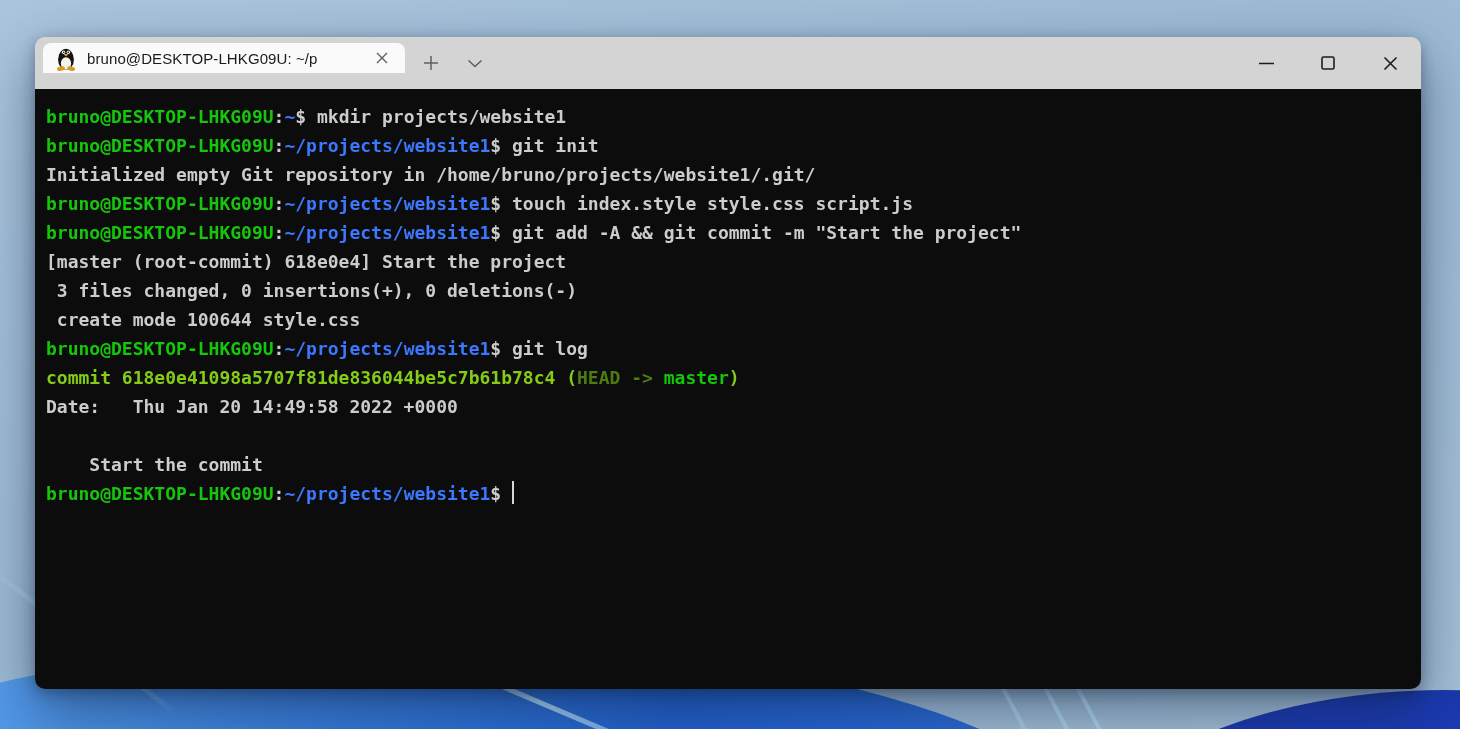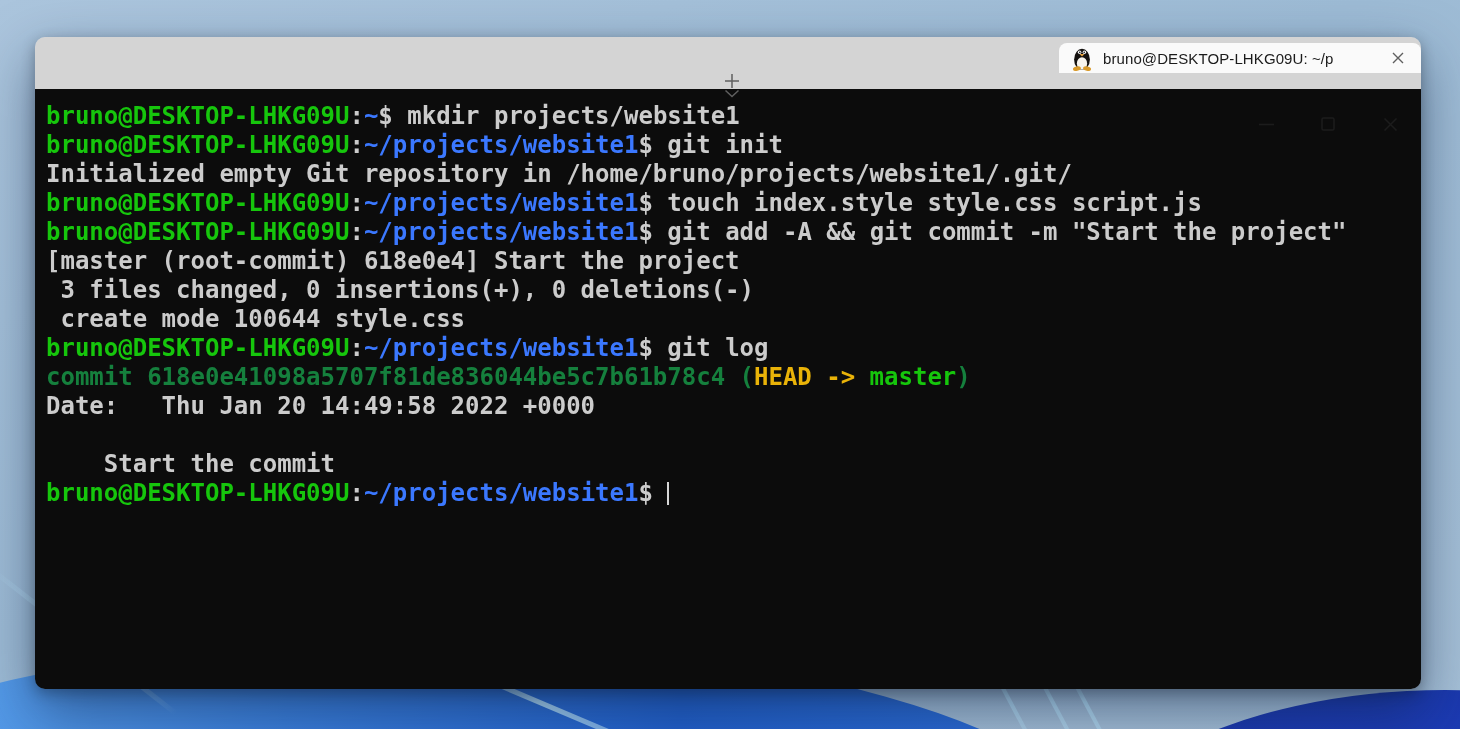--- a/index.html
+++ b/index.html
@@ -16,43 +16,43 @@
   .streak-3{left:930px;top:690px;width:150px;height:4px;transform:rotate(62deg);}
   .streak-4{left:975px;top:695px;width:150px;height:4px;transform:rotate(62deg);}
   .streak-5{left:1015px;top:700px;width:140px;height:4px;transform:rotate(62deg);}
   .wp-petal-dark{position:absolute;left:1055px;top:690px;width:780px;height:420px;
     border-radius:50%;
     background:radial-gradient(ellipse at 50% 60%,#2c55d6 0%,#1d3cb6 55%,#16309c 100%);}
   
   .window{position:absolute;left:35px;top:37px;width:1386px;height:652px;
     border-radius:10px;overflow:hidden;
     box-shadow:0 22px 55px rgba(15,35,70,.50),0 4px 14px rgba(0,0,0,.30);}
-  .titlebar{height:52px;background:#d4d4d4;display:flex;align-items:flex-end;flex-direction:column;}
+  .titlebar{height:52px;background:#d4d4d4;display:flex;align-items:flex-start;}
   .tab{margin:6px 0 0 8px;width:362px;background:#fafafa;
     border-radius:8px 8px 0 0;display:flex;align-items:center;
     padding:0 8px 0 12px;box-sizing:border-box;cursor:default;}
   .tab-tux{width:22px;height:26px;flex:0 0 auto;margin-right:10px;}
   .tab-title{font-size:15px;color:#1b1b1b;white-space:nowrap;overflow:hidden;
     flex:1 1 auto;letter-spacing:.1px;}
   .icon-btn{display:flex;align-items:center;justify-content:center;border:none;
     background:transparent;padding:0;cursor:pointer;}
   .tab-close{width:30px;height:30px;border-radius:4px;}
   .bar-btn{width:36px;height:36px;align-self:center;margin-left:8px;border-radius:4px;}
   .win-controls{margin-left:auto;display:flex;align-items:stretch;}
   .win-btn{width:62px;height:52px;}
   
   .terminal{height:600px;background:#0c0c0c;box-sizing:border-box;
     padding:13px 12px 0 11px;cursor:text;}
   .term-line{height:29px;line-height:29px;white-space:pre;
-    font-family:"DejaVu Sans Mono",monospace;font-size:24px;font-weight:bold;}
+    font-family:"DejaVu Sans Mono",monospace;font-size:18px;font-weight:bold;}
   .c-fg{color:#cccccc;}
   .c-green{color:#16c60c;}
   .c-blue{color:#3b78ff;}
-  .c-yellow{color:#15803d;}
-  .c-cyan{color:#eab308;}
+  .c-yellow{color:#84cc16;}
+  .c-cyan{color:#4d7c0f;}
   .cursor{display:inline-block;width:2px;height:23px;background:#d6d6d6;
     vertical-align:-4px;}
 </style>
 </head>
 <body>
 
 <div class="desktop">
   <div class="wp-bloom"></div>
   <div class="wp-streak streak-1"></div>
   <div class="wp-streak streak-2"></div>

